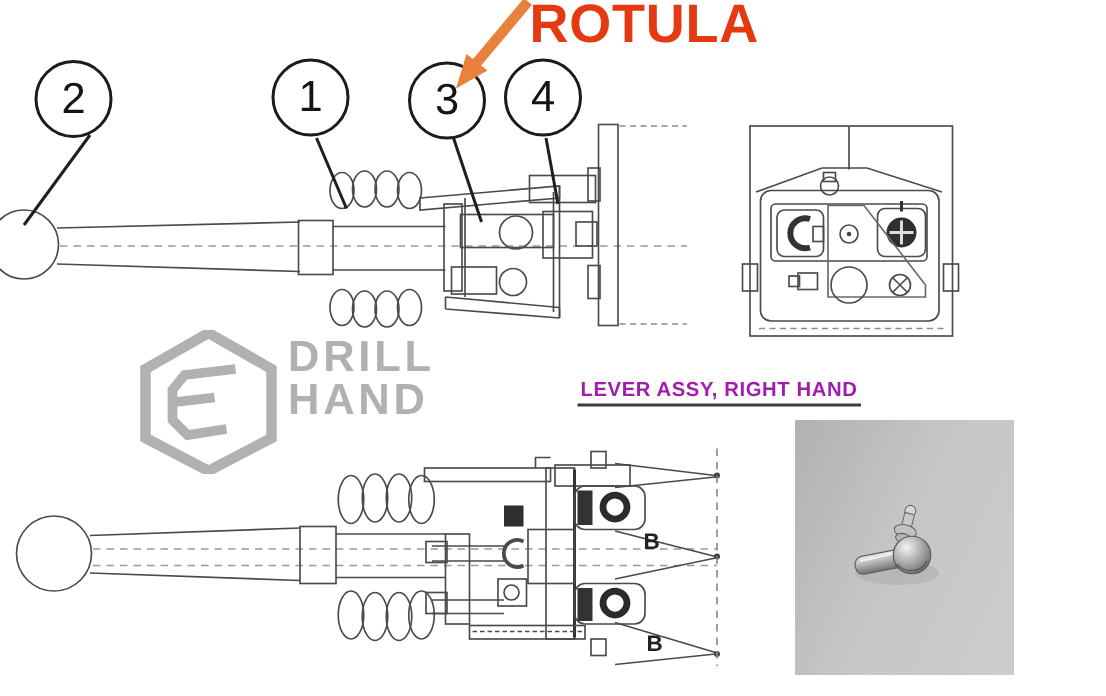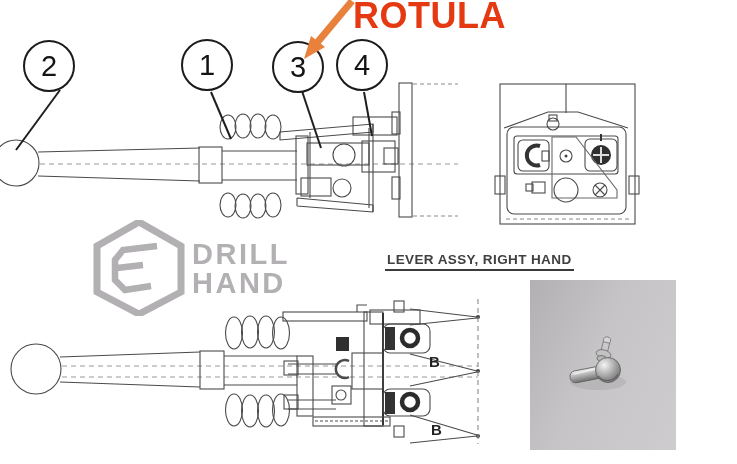--- a/index.html
+++ b/index.html
@@ -11,26 +11,26 @@
            background:#fff;display:flex;align-items:center;justify-content:center;
            font-size:29px;color:#141414;box-sizing:border-box;}
   #callout-2{left:23px;top:40px;}
   #callout-1{left:181px;top:39px;}
   #callout-3{left:272px;top:41px;}
   #callout-4{left:336px;top:39px;}
   .rotula{position:absolute;left:353px;top:-5px;font-size:36px;font-weight:700;
           letter-spacing:0.5px;color:#e53911;}
   .pointer-arrow{position:absolute;left:295px;top:0;}
   .caption{position:absolute;left:385px;top:252px;font-size:13.5px;font-weight:700;
-           color:#404040;letter-spacing:0.4px;border-bottom:2px solid #3c3c3c;padding:0 2px 2px 2px;}
+           color:#a21caf;letter-spacing:0.4px;border-bottom:2px solid #3c3c3c;padding:0 2px 2px 2px;}
   .blabel{position:absolute;font-size:15px;font-weight:700;color:#222;}
   #blabel-1{left:429px;top:353px;}
   #blabel-2{left:431px;top:421px;}
   .logo{position:absolute;left:93px;top:220px;display:flex;align-items:flex-start;color:#b2b0b2;}
-  .logo-text{margin-left:7px;margin-top:20px;font-weight:700;font-size:29px;line-height:29px;
+  .logo-text{margin-left:7px;margin-top:4px;font-weight:700;font-size:29px;line-height:29px;
              letter-spacing:2.5px;color:#b2b0b2;}
   .logo-text span{display:block;}
   .photo{position:absolute;left:530px;top:280px;width:146px;height:170px;
          background:linear-gradient(115deg,#b2b0b3 0%,#c6c4c7 45%,#cecccf 100%);}
 </style>
 </head>
 <body>
 
 <div class="stage">
 

